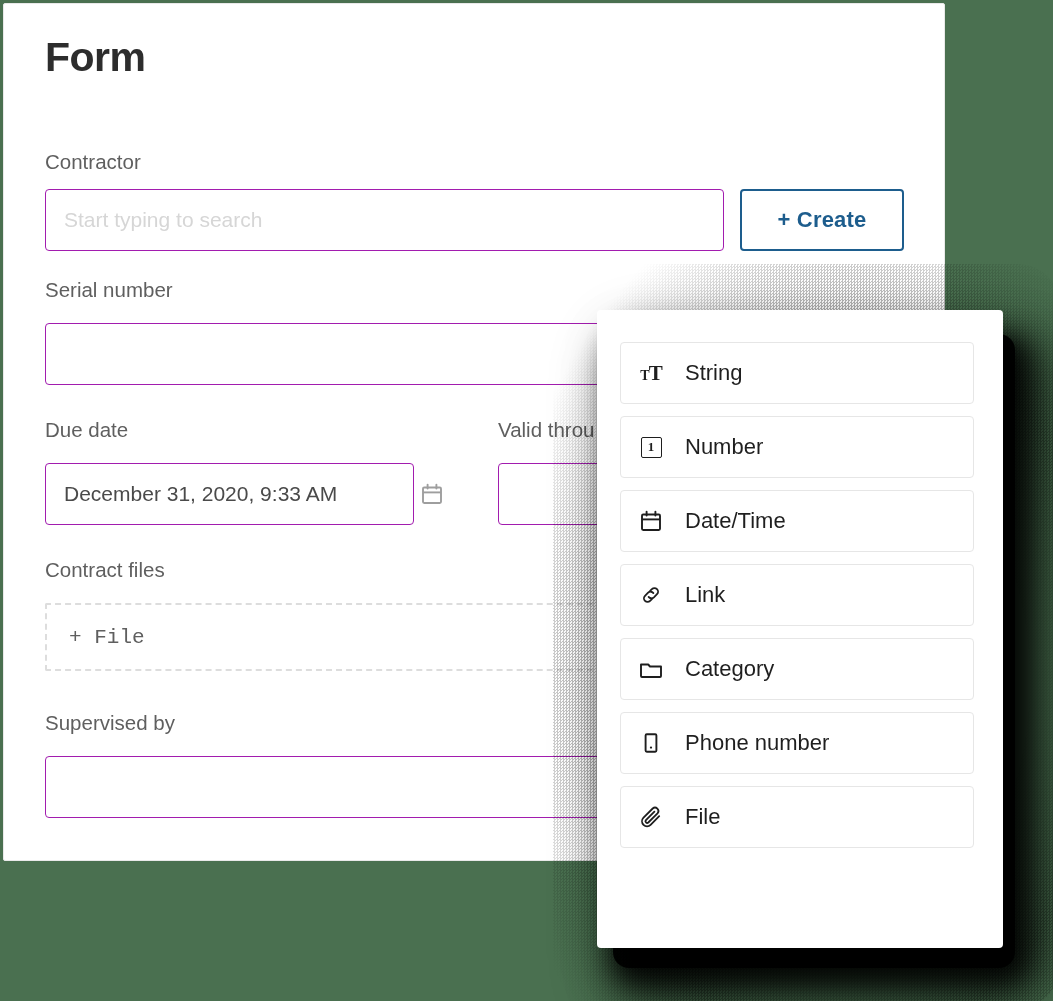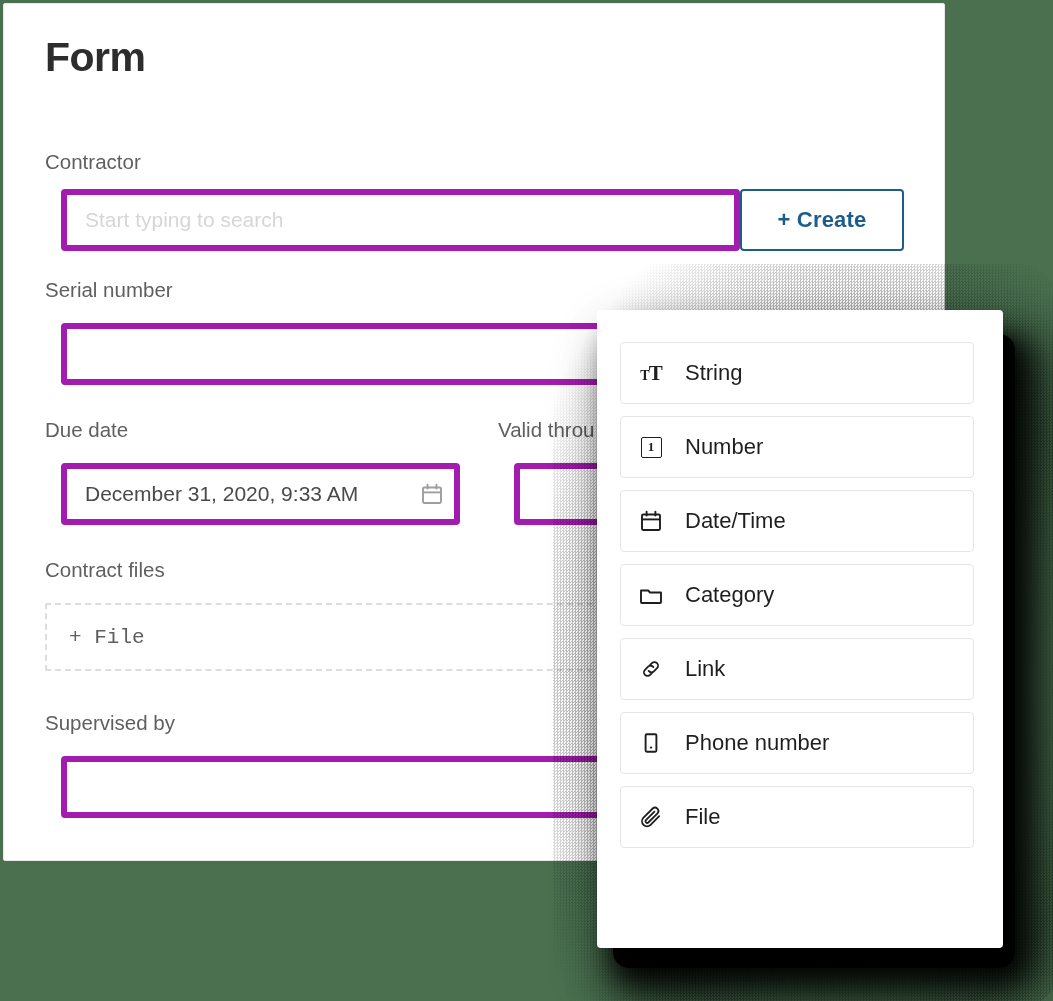--- a/index.html
+++ b/index.html
@@ -51,30 +51,29 @@
   .field-label {
     font-size: 20.5px;
     color: #5f5f5f;
     line-height: 1;
     font-weight: normal;
   }
 
   .text-input {
     box-sizing: border-box;
     height: 62px;
-    border: 6px solid #a21caf;
+    border: 1px solid #a21caf;
     border-radius: 4px;
     background: #ffffff;
     font-family: "Liberation Sans", sans-serif;
     font-size: 21px;
     color: #4a4a4a;
     padding: 0 18px;
     outline: none;
     display: block;
-    margin-left: 16px;
   }
   .text-input::placeholder {
     color: #d6d6d6;
   }
 
   
   #contractor-label { position: absolute; left: 0; top: 148px; }
   #contractor-input {
     position: absolute; left: 0; top: 185px; width: 679px;
   }
@@ -99,21 +98,21 @@
 
   
   #serial-label { position: absolute; left: 0; top: 276px; }
   #serial-input { position: absolute; left: 0; top: 319px; width: 859px; }
 
   
   #due-label { position: absolute; left: 0; top: 416px; }
   #due-field-wrap {
     position: absolute; left: 0; top: 459px; width: 415px; height: 62px;
   }
-  #due-input { width: 399px; }
+  #due-input { width: 369px; }
   #due-calendar-icon {
     position: absolute;
     right: 17px;
     top: 50%;
     transform: translateY(-50%);
     width: 22px;
     height: 22px;
     pointer-events: none;
   }
 
@@ -320,39 +319,39 @@
           <line x1="2" y1="9.4" x2="20" y2="9.4"></line>
           <line x1="6.6" y1="1.8" x2="6.6" y2="5.6" stroke-linecap="round"></line>
           <line x1="15.4" y1="1.8" x2="15.4" y2="5.6" stroke-linecap="round"></line>
         </svg>
       </span>
       <span class="menu-label">Date/Time</span>
     </div>
 
     <div class="menu-item">
       <span class="menu-icon">
-        <svg width="24" height="24" viewBox="0 0 24 24" fill="none" stroke="#1e1e1e" stroke-width="1.9" stroke-linejoin="round">
-          <path d="M2 7.5 h7.2 l1.8 2 h11 v9.5 a1 1 0 0 1 -1 1 h-18 a1 1 0 0 1 -1 -1 Z"></path>
-        </svg>
-      </span>
-      <span class="menu-label">Category</span>
-    </div>
-
-    <div class="menu-item">
-      <span class="menu-icon">
         <svg width="24" height="24" viewBox="0 0 24 24" fill="none" stroke="#1e1e1e" stroke-width="1.8" stroke-linecap="round">
           <path d="M9.6 13.9 a3.6 3.6 0 0 0 5.3 .4 l3.1 -3.1 a3.6 3.6 0 0 0 -5.1 -5.1 l-1.8 1.8"></path>
           <path d="M14.4 10.1 a3.6 3.6 0 0 0 -5.3 -.4 l-3.1 3.1 a3.6 3.6 0 0 0 5.1 5.1 l1.8 -1.8"></path>
         </svg>
       </span>
       <span class="menu-label">Link</span>
     </div>
 
     <div class="menu-item">
       <span class="menu-icon">
+        <svg width="24" height="24" viewBox="0 0 24 24" fill="none" stroke="#1e1e1e" stroke-width="1.9" stroke-linejoin="round">
+          <path d="M2 7.5 h7.2 l1.8 2 h11 v9.5 a1 1 0 0 1 -1 1 h-18 a1 1 0 0 1 -1 -1 Z"></path>
+        </svg>
+      </span>
+      <span class="menu-label">Category</span>
+    </div>
+
+    <div class="menu-item">
+      <span class="menu-icon">
         <svg width="22" height="22" viewBox="0 0 22 22" fill="none" stroke="#1e1e1e" stroke-width="1.9">
           <rect x="5.6" y="2.2" width="10.8" height="17.6" rx="1.2"></rect>
           <circle cx="11" cy="15.6" r="1.15" fill="#1e1e1e" stroke="none"></circle>
         </svg>
       </span>
       <span class="menu-label">Phone number</span>
     </div>
 
     <div class="menu-item">
       <span class="menu-icon">

